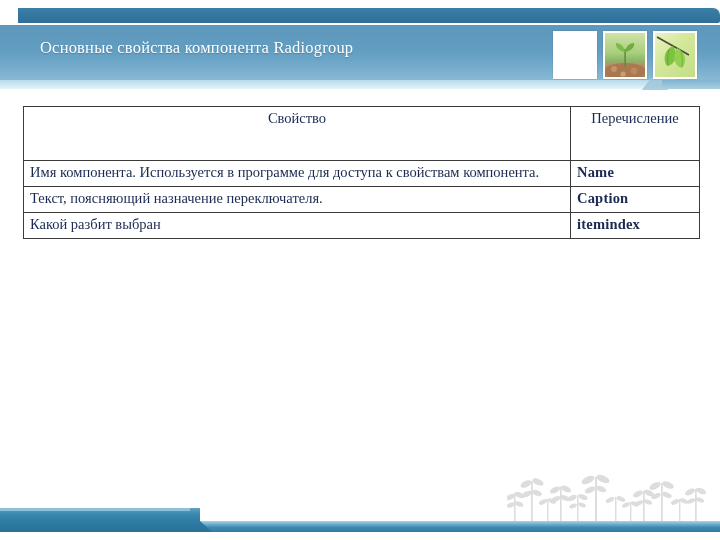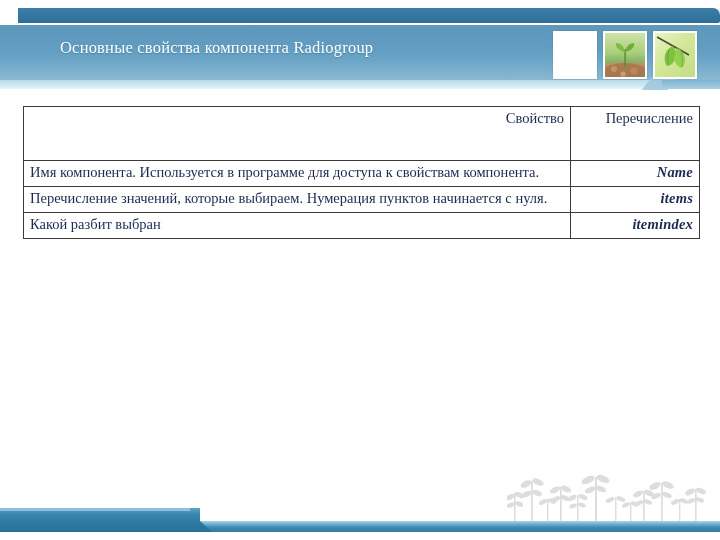--- a/index.html
+++ b/index.html
@@ -82,21 +82,20 @@
   .header-title {
     position: absolute;
     left: 40px;
     top: 38px;
     width: 520px;
     color: #ffffff;
     font-size: 16.5px;
     letter-spacing: 0.2px;
     white-space: nowrap;
     text-shadow: 0 1px 1px rgba(30,70,100,0.35);
-    margin-left: 20px;
   }
 
   
   .thumb-strip {
     position: absolute;
     left: 553px;
     top: 31px;
     width: 150px;
     height: 48px;
     display: flex;
@@ -129,42 +128,40 @@
     border-collapse: collapse;
     table-layout: fixed;
   }
   .prop-table td, .prop-table th {
     border: 1px solid #3b3b3b;
     color: #1b2a52;
     font-size: 14.5px;
     line-height: 1.24;
     padding: 3px 6px 4px 6px;
     vertical-align: top;
-    text-align: right;
   }
   .col-desc { width: 547px; }
   .col-code { width: 129px; }
 
   .hdr-cell {
     text-align: center;
     font-weight: normal;
     height: 46px;
     vertical-align: top;
     padding-top: 4px;
   }
   .desc-cell {
     text-align: justify;
     text-align-last: left;
     hyphens: none;
   }
   .code-cell {
     font-weight: bold;
     text-align: left;
     letter-spacing: 0.2px;
-    font-style: italic;
   }
 
   
   .footer {
     position: absolute;
     left: 0;
     bottom: 0;
     width: 720px;
     height: 60px;
   }
@@ -263,22 +260,22 @@
       <th class="hdr-cell">Свойство</th>
       <th class="hdr-cell">Перечисление</th>
     </tr>
   </thead>
   <tbody>
     <tr>
       <td class="desc-cell">Имя компонента. Используется в программе для доступа к свойствам компонента.</td>
       <td class="code-cell">Name</td>
     </tr>
     <tr>
-      <td class="desc-cell">Перечисление значений, которые выбираем. Нумерация пунктов начинается с нуля.</td>
-      <td class="code-cell">items</td>
+      <td class="desc-cell">Текст, поясняющий назначение переключателя.</td>
+      <td class="code-cell">Caption</td>
     </tr>
     <tr>
       <td class="desc-cell">Какой разбит выбран</td>
       <td class="code-cell">itemindex</td>
     </tr>
   </tbody>
 </table>
 
 <div class="footer">
 

